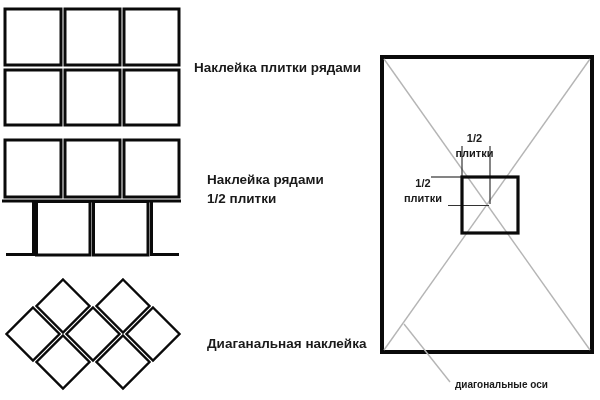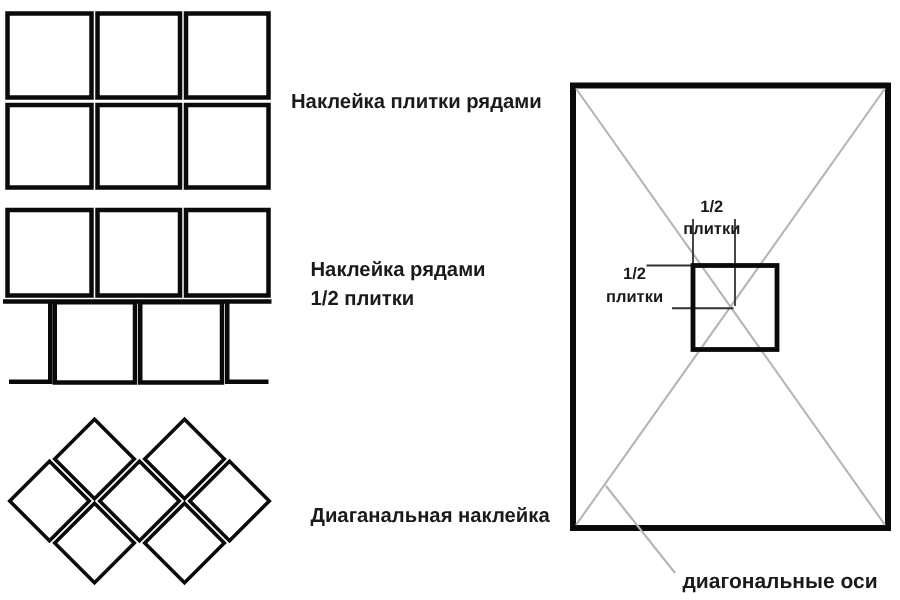--- a/index.html
+++ b/index.html
@@ -26,21 +26,21 @@
   .measure{stroke:#333333;stroke-width:1.2;fill:none;}
   .lbl{
     position:absolute;color:var(--ink);font-weight:bold;
     font-size:13.5px;line-height:19px;white-space:nowrap;
   }
   .room-title{position:absolute;color:var(--ink);font-weight:bold;font-size:14px;text-align:center;}
   .half-label{
     position:absolute;color:var(--ink);font-weight:bold;
     font-size:11px;line-height:15px;text-align:center;
   }
-  .axes-label{position:absolute;color:var(--ink);font-weight:bold;font-size:14px;}
+  .axes-label{position:absolute;color:var(--ink);font-weight:bold;font-size:10px;}
 </style>
 </head>
 <body>
 
 <div class="canvas">
 
   <svg width="600" height="400" viewBox="0 0 600 400">
 
     <g>
       <rect class="tile" x="5" y="9" width="56" height="56"></rect>

